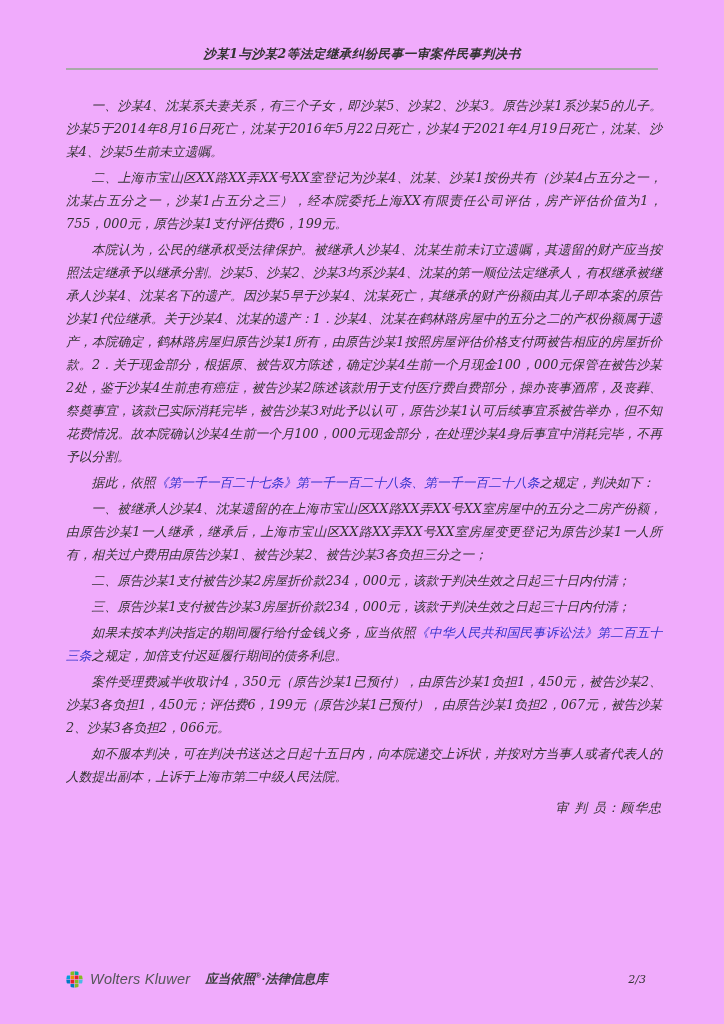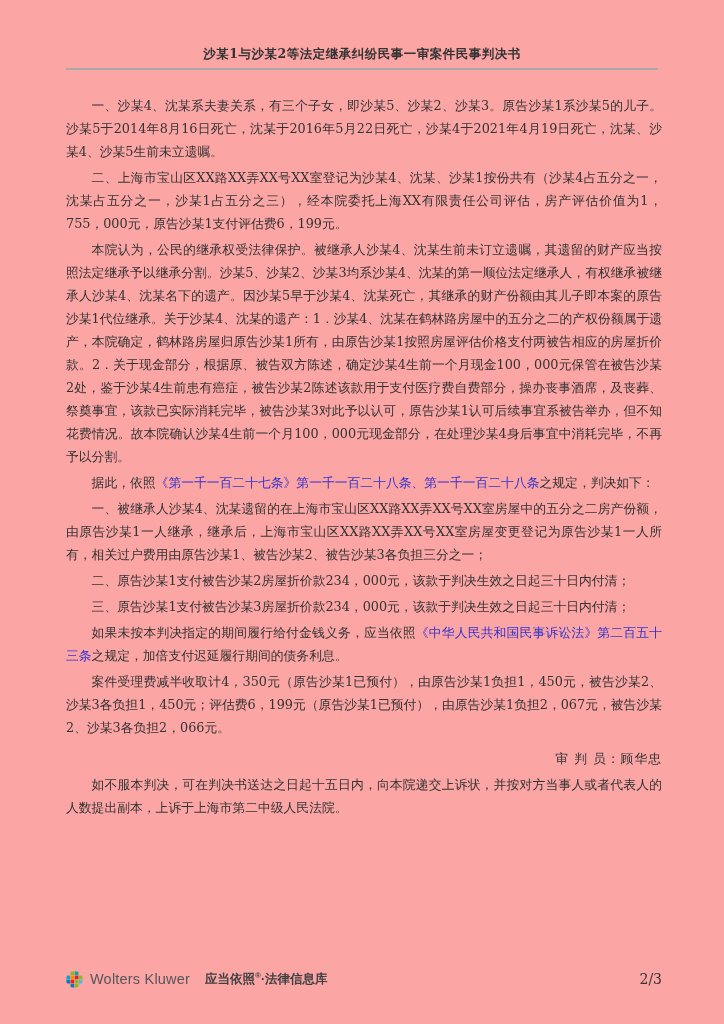--- a/index.html
+++ b/index.html
@@ -5,21 +5,22 @@
   html, body { margin: 0; padding: 0; }
   body {
     width: 724px; height: 1024px;
     background: #ffffff;
     position: relative;
     font-family: "DejaVu Serif", "Liberation Serif", serif;
     overflow: hidden;
   }
   .page {
     position: absolute; inset: 0;
-    background: #fca5a5;
+    background: #f0abfc;
+    font-style: italic;
   }
   .doc-title {
     margin: 46px 66px 0 66px;
     text-align: center;
     font-size: 12.5px;
     font-weight: bold;
     color: #333333;
     line-height: 16px;
     letter-spacing: 0.5px;
   }
@@ -46,21 +47,21 @@
     margin-top: 8px;
     letter-spacing: 1px;
   }
   .law-link {
     color: #3333cc;
     cursor: pointer;
     text-decoration: none;
   }
   .doc-footer {
     position: absolute;
-    left: 66px; right: 62px;
+    left: 66px; right: 78px;
     top: 962px;
     height: 34px;
     display: flex;
     align-items: center;
     justify-content: flex-end;
   }
   .wk-logo { width: 17px; height: 17px; flex: 0 0 auto; }
   .wk-logo svg { width: 17px; height: 17px; display: block; }
   .wk-brand-en {
     font-family: "Liberation Sans", sans-serif;
@@ -78,21 +79,21 @@
     margin-left: 15px;
     white-space: nowrap;
   }
   .wk-brand-cn sup {
     font-size: 8px;
     vertical-align: super;
     line-height: 0;
   }
   .page-num {
     margin-left: auto;
-    font-size: 14px;
+    font-size: 11px;
     color: #333333;
     font-family: "DejaVu Serif", "Liberation Serif", serif;
   }
 </style>
 </head>
 <body>
 
 <div class="page">
 
   <div class="doc-title">沙某1与沙某2等法定继承纠纷民事一审案件民事判决书</div>
@@ -102,22 +103,22 @@
   <div class="doc-body">
       <p class="para"><span>一、沙某4、沈某系夫妻关系，有三个子女，即沙某5、沙某2、沙某3。原告沙某1系沙某5的儿子。沙某5于2014年8月16日死亡，沈某于2016年5月22日死亡，沙某4于2021年4月19日死亡，沈某、沙某4、沙某5生前未立遗嘱。</span></p>
       <p class="para"><span>二、上海市宝山区XX路XX弄XX号XX室登记为沙某4、沈某、沙某1按份共有（沙某4占五分之一，沈某占五分之一，沙某1占五分之三），经本院委托上海XX有限责任公司评估，房产评估价值为1，755，000元，原告沙某1支付评估费6，199元。</span></p>
       <p class="para"><span>本院认为，公民的继承权受法律保护。被继承人沙某4、沈某生前未订立遗嘱，其遗留的财产应当按照法定继承予以继承分割。沙某5、沙某2、沙某3均系沙某4、沈某的第一顺位法定继承人，有权继承被继承人沙某4、沈某名下的遗产。因沙某5早于沙某4、沈某死亡，其继承的财产份额由其儿子即本案的原告沙某1代位继承。关于沙某4、沈某的遗产：1．沙某4、沈某在鹤林路房屋中的五分之二的产权份额属于遗产，本院确定，鹤林路房屋归原告沙某1所有，由原告沙某1按照房屋评估价格支付两被告相应的房屋折价款。2．关于现金部分，根据原、被告双方陈述，确定沙某4生前一个月现金100，000元保管在被告沙某2处，鉴于沙某4生前患有癌症，被告沙某2陈述该款用于支付医疗费自费部分，操办丧事酒席，及丧葬、祭奠事宜，该款已实际消耗完毕，被告沙某3对此予以认可，原告沙某1认可后续事宜系被告举办，但不知花费情况。故本院确认沙某4生前一个月100，000元现金部分，在处理沙某4身后事宜中消耗完毕，不再予以分割。</span></p>
       <p class="para"><span>据此，依照</span><span class="law-link">《第一千一百二十七条》</span><span class="law-link">第一千一百二十八条、第一千一百二十八条</span><span>之规定，判决如下：</span></p>
       <p class="para"><span>一、被继承人沙某4、沈某遗留的在上海市宝山区XX路XX弄XX号XX室房屋中的五分之二房产份额，由原告沙某1一人继承，继承后，上海市宝山区XX路XX弄XX号XX室房屋变更登记为原告沙某1一人所有，相关过户费用由原告沙某1、被告沙某2、被告沙某3各负担三分之一；</span></p>
       <p class="para"><span>二、原告沙某1支付被告沙某2房屋折价款234，000元，该款于判决生效之日起三十日内付清；</span></p>
       <p class="para"><span>三、原告沙某1支付被告沙某3房屋折价款234，000元，该款于判决生效之日起三十日内付清；</span></p>
       <p class="para"><span>如果未按本判决指定的期间履行给付金钱义务，应当依照</span><span class="law-link">《中华人民共和国民事诉讼法》</span><span class="law-link">第二百五十三条</span><span>之规定，加倍支付迟延履行期间的债务利息。</span></p>
       <p class="para"><span>案件受理费减半收取计4，350元（原告沙某1已预付），由原告沙某1负担1，450元，被告沙某2、沙某3各负担1，450元；评估费6，199元（原告沙某1已预付），由原告沙某1负担2，067元，被告沙某2、沙某3各负担2，066元。</span></p>
+      <p class="para"><span>如不服本判决，可在判决书送达之日起十五日内，向本院递交上诉状，并按对方当事人或者代表人的人数提出副本，上诉于上海市第二中级人民法院。</span></p>
       <p class="para right"><span>审 判 员：顾华忠</span></p>
-      <p class="para"><span>如不服本判决，可在判决书送达之日起十五日内，向本院递交上诉状，并按对方当事人或者代表人的人数提出副本，上诉于上海市第二中级人民法院。</span></p>
     </div>
 
   <div class="doc-footer">
     <span class="wk-logo">
       <svg viewBox="0 0 16 16" aria-hidden="true">
         <clipPath id="wkCircle">
             <circle cx="8" cy="8" r="8"></circle>
           </clipPath>
         <g clip-path="url(#wkCircle)">
           <rect x="4.25" y="0.25" width="3.5" height="3.5" fill="#85bc20"></rect>

